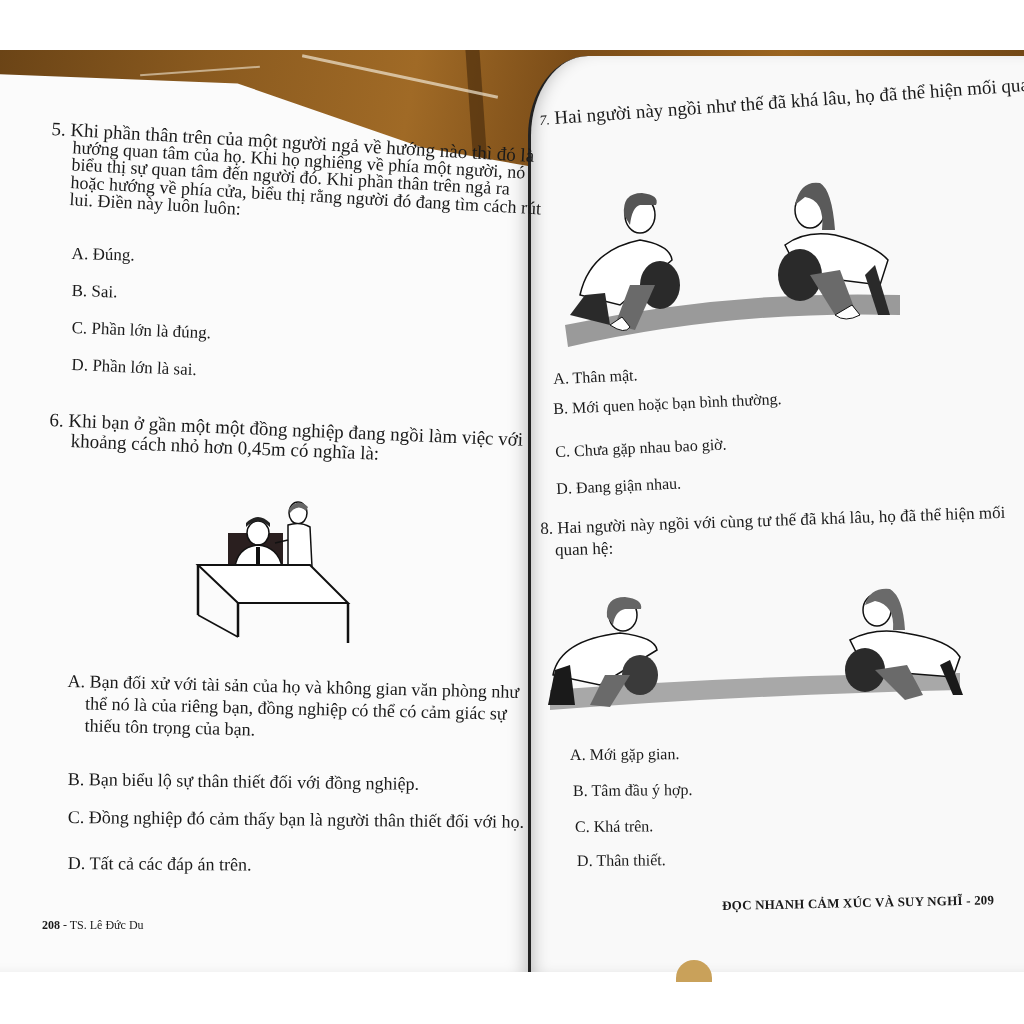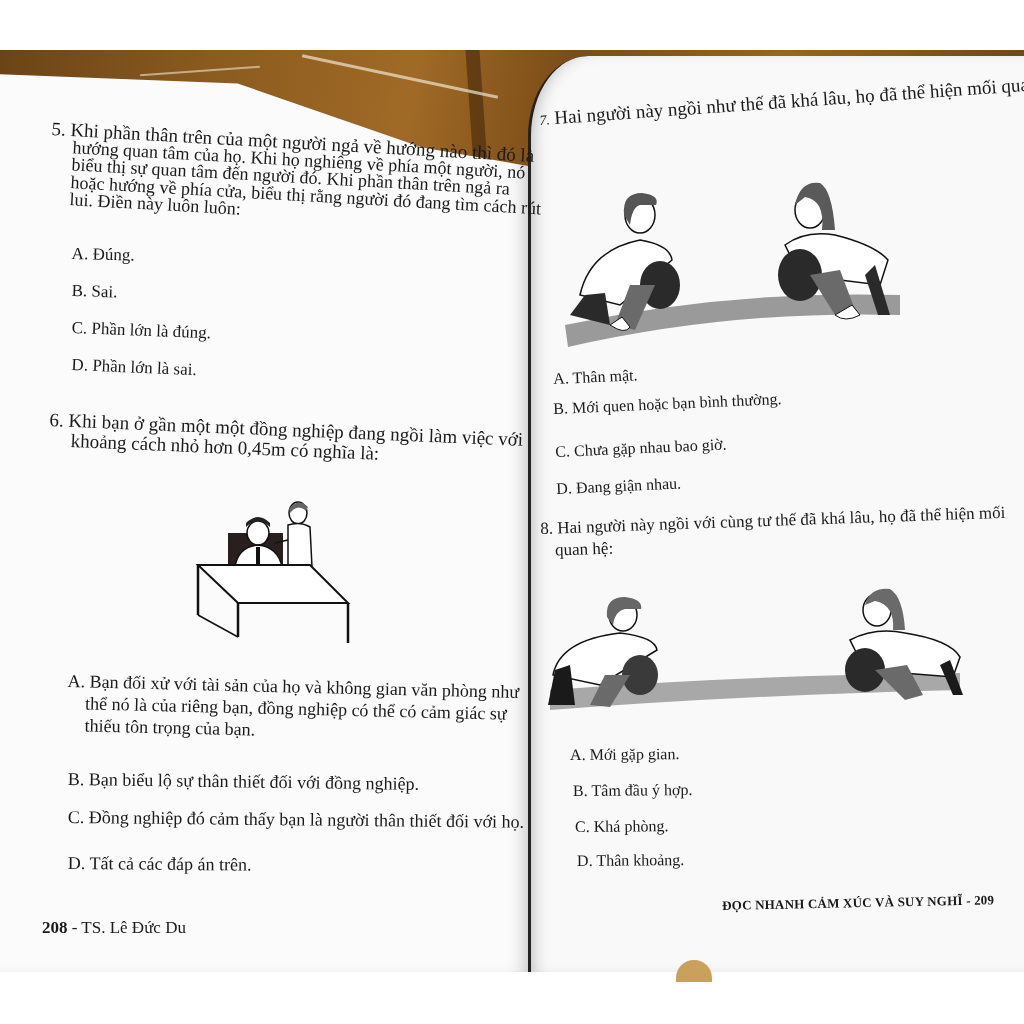--- a/index.html
+++ b/index.html
@@ -49,21 +49,21 @@
 
   #q6 { left: 50px; top: 410px; transform: rotate(2.4deg); transform-origin: left top; }
   #q6 .line { display:block; font-size: 19px; line-height: 20px; padding-left: 22px; }
   #q6 .line.first { padding-left: 0; }
 
   .illus-desk { position:absolute; left: 190px; top: 495px; width: 165px; height: 150px; }
 
   #q6-opts .opt { position:absolute; left: 68px; font-size: 18px; line-height: 22px; transform-origin: left top; }
   #q6-opts .opt .cont { display:block; padding-left: 18px; }
 
-  .footer-left { position:absolute; left: 42px; top: 918px; font-size: 17px; }
+  .footer-left { position:absolute; left: 42px; top: 918px; font-size: 12px; }
   .footer-left b { font-weight: bold; }
 
   
   #q7 { left: 540px; top: 108px; font-size: 19px; transform: rotate(-4deg); transform-origin: left bottom; }
   #q7 .num { font-style: italic; font-size: 14px; }
   .illus-q7 { position:absolute; left: 560px; top: 175px; width: 345px; height: 175px; }
   #q7-opts .opt { position:absolute; left: 553px; font-size: 16px; transform: rotate(-2.5deg); transform-origin: left top; }
 
   #q8 { left: 540px; top: 518px; font-size: 17px; transform: rotate(-2deg); transform-origin: left top; }
   #q8 .line { display:block; line-height: 22px; }
@@ -201,17 +201,17 @@
     <path d="M305 55 Q330 42 360 48 Q405 55 415 72 L408 92 L320 85 Z" fill="#fff" stroke="#111" stroke-width="1.5"></path>
     <ellipse cx="320" cy="85" rx="20" ry="22" fill="#2a2a2a"></ellipse>
     <path d="M330 85 L360 115 L378 110 L362 80 Z" fill="#6a6a6a"></path>
     <path d="M405 75 L418 110 L408 110 L395 80 Z" fill="#1a1a1a"></path>
   </g>
 </svg>
 
 <div id="q8-opts">
   <span class="opt text" style="top:746px; left:570px;">A. Mới gặp gian.</span>
   <span class="opt text" style="top:782px; left:573px;">B. Tâm đầu ý hợp.</span>
-  <span class="opt text" style="top:818px; left:575px;">C. Khá phòng.</span>
-  <span class="opt text" style="top:852px; left:577px;">D. Thân khoảng.</span>
+  <span class="opt text" style="top:818px; left:575px;">C. Khá trên.</span>
+  <span class="opt text" style="top:852px; left:577px;">D. Thân thiết.</span>
 </div>
 
 <div class="footer-right text">ĐỌC NHANH CẢM XÚC VÀ SUY NGHĨ - 209</div>
 
 </body></html>

